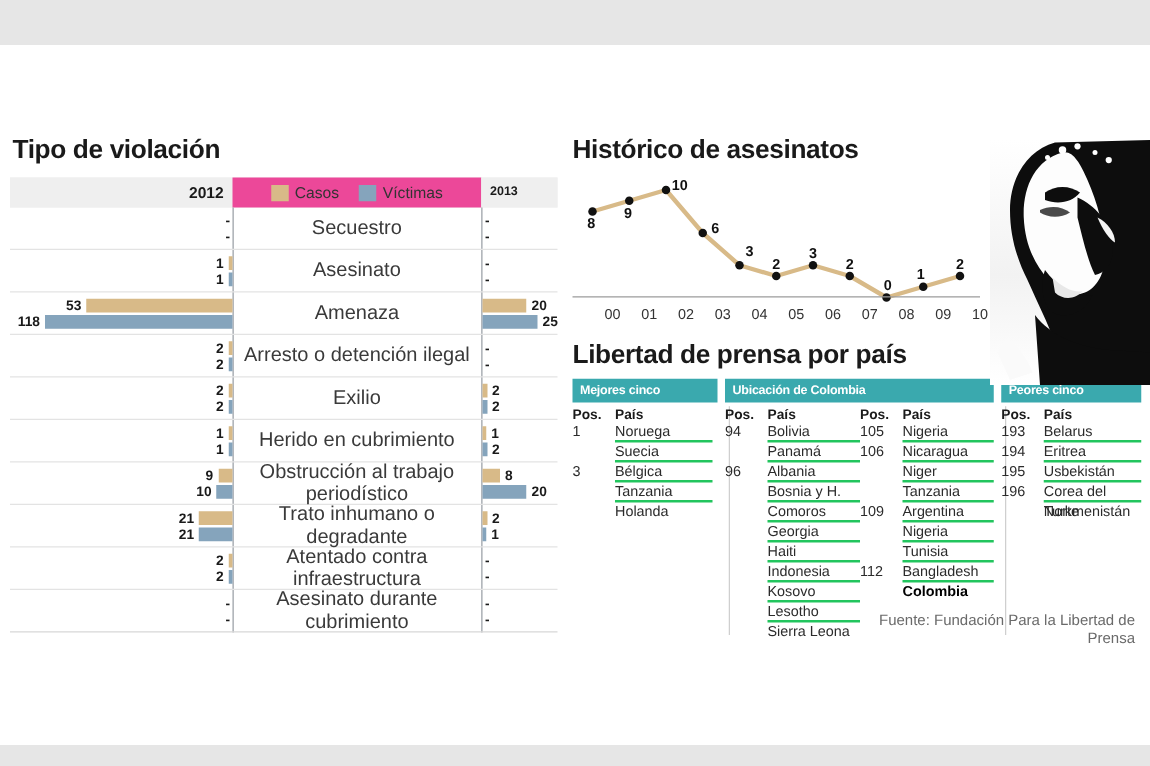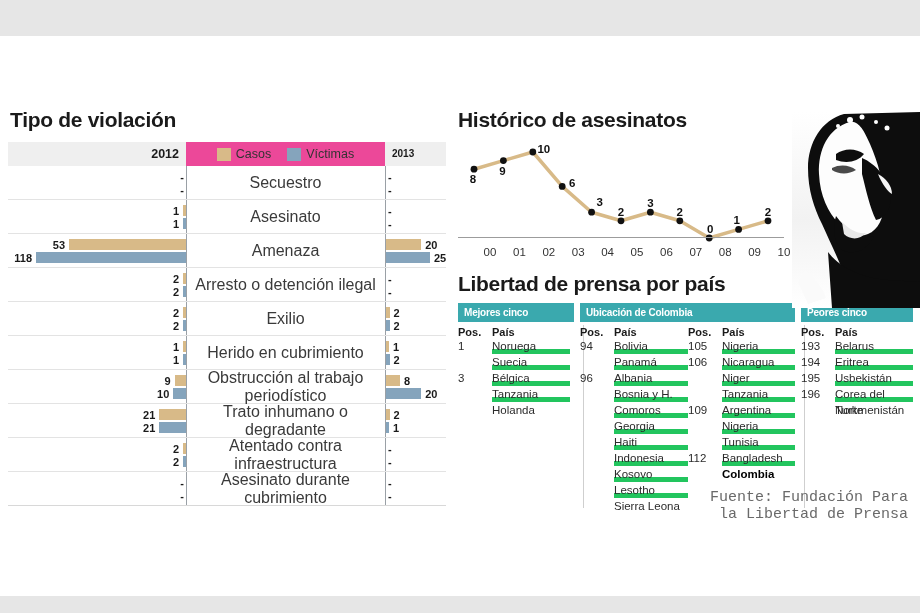--- a/index.html
+++ b/index.html
@@ -104,38 +104,38 @@
   .tbl.t0 { width:122px; }
   .tbl.t1 { width:215px; margin-left:6px; }
   .tbl.t2 { width:112px; margin-left:6px; }
   .tbl-head {
     height:19px; background:#3aa9ae; color:#fff; font-size:10px; font-weight:bold;
     display:flex; align-items:center; padding-left:6px; letter-spacing:-0.2px;
   }
   .col-head { display:flex; font-size:11px; font-weight:bold; color:#1a1a1a; padding-top:4px; }
   .trow { display:flex; font-size:11.5px; color:#2b2b2b; height:16px; align-items:center; }
   .trow .pos { width:34px; flex:0 0 34px; }
-  .trow .cty { flex:1; border-bottom:5px solid #22c55e; height:16px; line-height:16px; }
+  .trow .cty { flex:1; border-bottom:2px solid #22c55e; height:16px; line-height:16px; }
   .trow.last .cty { border-bottom:none; }
   .trow .cty.bold { font-weight:bold; color:#000; }
   .col-head .pos { width:34px; flex:0 0 34px; }
 
   .tsep { position:absolute; top:22px; bottom:6px; width:1px; background:#cfcfcf; }
   .tsep.s1 { left:125px; }
   .tsep.s2 { left:346px; }
 
   
   #portrait {
     position:absolute; left:792px; top:112px; width:128px; height:196px;
     overflow:hidden;
   }
 
   #source {
     position:absolute; left:688px; top:489px; width:220px;
-    font-size:15px; color:#6a6a6a; text-align:right;font-family:Liberation Mono, monospace;
+    font-size:12px; color:#6a6a6a; text-align:right;
   }
 </style>
 </head>
 <body>
 
 <div class="page">
 
   <div class="band-top"></div>
   <div class="band-bottom"></div>
 

